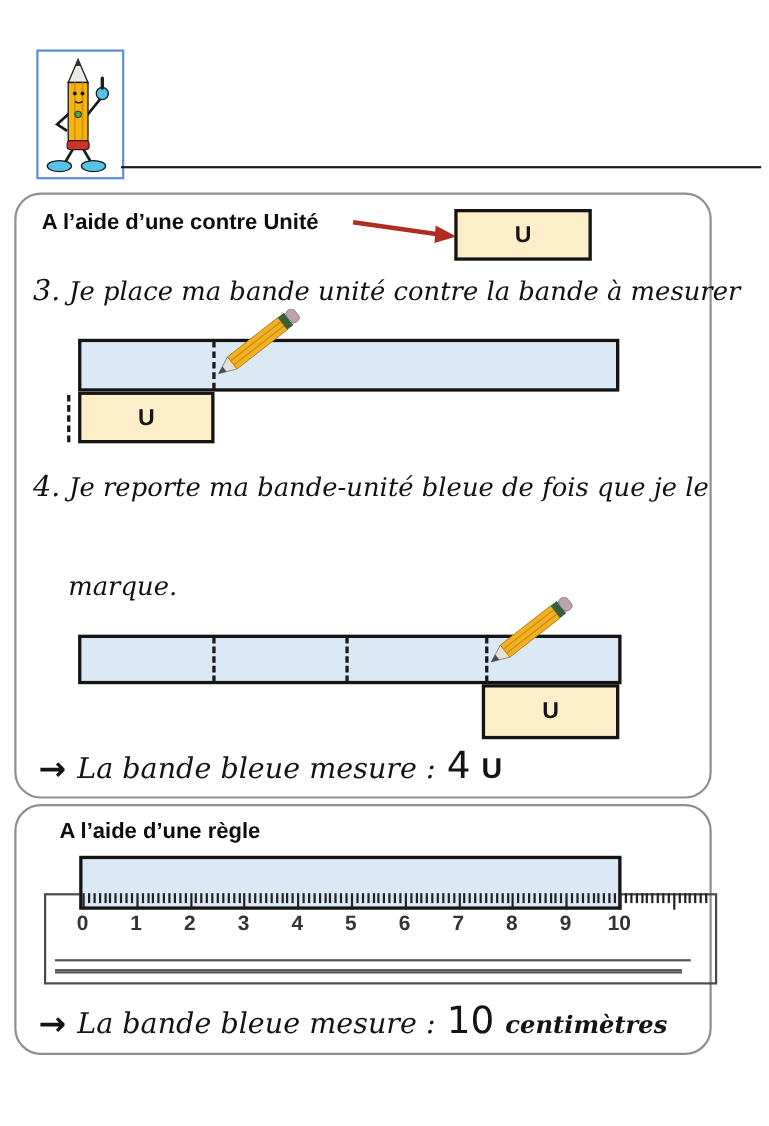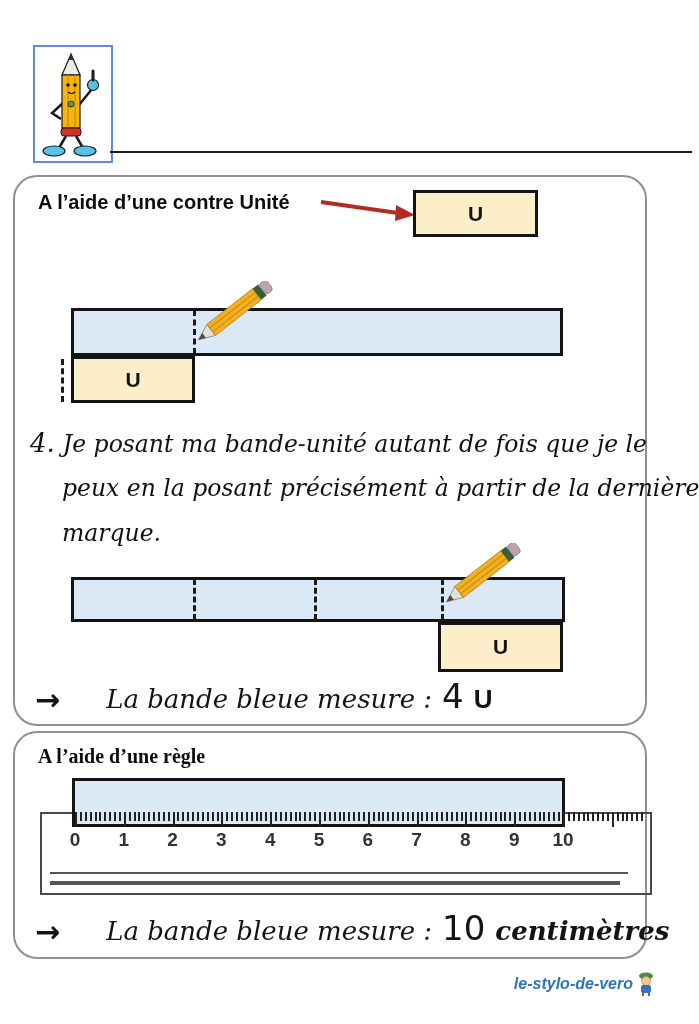--- a/index.html
+++ b/index.html
@@ -29,24 +29,24 @@
   .unit-box{background:#fbeec9;border:3px solid #141414;box-sizing:border-box;
     display:flex;align-items:center;justify-content:center;font-weight:bold;font-size:21px;z-index:2;}
   .vdash{border-left:3px dashed #1a1a1a;width:0;z-index:3;}
 
   
   .cursive{font-family:"DejaVu Serif",serif;font-style:italic;font-size:23.5px;color:#111;}
   .step-num{font-family:"DejaVu Serif",serif;font-style:italic;font-size:26px;margin-right:8px;}
 
   .conclusion{display:flex;align-items:baseline;gap:10px;}
   .conclusion .arrow-glyph{font-size:30px;font-weight:bold;font-family:"DejaVu Sans",sans-serif;transform:translateY(2px);}
-  .conclusion .c-text{font-family:"DejaVu Serif",serif;font-style:italic;font-size:26px;margin-left:36px;}
+  .conclusion .c-text{font-family:"DejaVu Serif",serif;font-style:italic;font-size:26px;}
   .conclusion .c-value{font-family:"DejaVu Sans",sans-serif;font-size:34px;font-weight:normal;}
   .conclusion .c-unit-sans{font-size:26px;font-weight:bold;}
-  .conclusion .c-unit-cursive{font-family:"DejaVu Serif",serif;font-style:italic;font-weight:bold;font-size:26px;}
+  .conclusion .c-unit-cursive{font-family:"DejaVu Serif",serif;font-style:italic;font-weight:bold;font-size:22px;}
 
   
   #ruler{left:40px;top:812px;width:612px;height:83px;border:2px solid #4a4a4a;box-sizing:border-box;z-index:1;background:transparent;}
   #ruler-ticks{left:40px;top:812px;width:612px;height:40px;z-index:4;pointer-events:none;}
   .tick{position:absolute;top:0;width:2px;height:9px;background:#222;}
   .tick.cm{height:15px;}
   .ruler-num{position:absolute;top:17px;transform:translateX(-50%);font-weight:bold;font-size:19px;color:#333;}
   .groove1{position:absolute;left:8px;top:58px;width:578px;border-top:2px solid #555;}
   .groove2{position:absolute;left:8px;top:67px;width:570px;height:4px;border-top:2px solid #555;border-bottom:2px solid #555;box-sizing:border-box;}
 
@@ -99,20 +99,23 @@
 
   <svg class="abs" style="left:318px;top:194px;" width="100" height="30" viewBox="0 0 100 30">
     <line x1="3" y1="8" x2="80" y2="19" stroke="#b02d23" stroke-width="4"></line>
     <polygon points="78,11 97,21 77,27" fill="#b02d23"></polygon>
   </svg>
 
   <div class="abs unit-box" style="left:413px;top:190px;width:125px;height:47px;">
     <span>U</span>
   </div>
 
+  <div class="abs nowrap cursive" style="left:30px;top:250px;">
+    <span class="step-num">3.</span><span>Je place ma bande unité contre la bande à mesurer</span>
+  </div>
 
   <div class="abs band" style="left:71px;top:308px;width:492px;height:48px;"></div>
   <div class="abs vdash" style="left:193px;top:310px;height:44px;"></div>
   <div class="abs vdash" style="left:61px;top:359px;height:43px;"></div>
   <div class="abs unit-box" style="left:71px;top:356px;width:124px;height:47px;">
     <span>U</span>
   </div>
 
   <svg class="abs" style="left:185px;top:281px;z-index:5;" width="100" height="72" viewBox="0 0 100 72">
     <g transform="translate(12,60) rotate(-38)">
@@ -120,23 +123,22 @@
       <polygon points="2,0 9,-3 9,3" fill="#4a4a4a"></polygon>
       <rect x="18" y="-7" width="58" height="14" fill="#f2b024" stroke="#b07f10" stroke-width="0.8"></rect>
       <line x1="18" y1="-2.4" x2="76" y2="-2.4" stroke="#d4920a" stroke-width="1.4"></line>
       <line x1="18" y1="2.4" x2="76" y2="2.4" stroke="#d4920a" stroke-width="1.4"></line>
       <rect x="76" y="-7" width="7" height="14" fill="#37603a"></rect>
       <rect x="83" y="-6.5" width="9" height="13" rx="3.5" fill="#bda3ab" stroke="#8f7a82" stroke-width="0.8"></rect>
     </g>
   </svg>
 
   <div class="abs nowrap cursive" style="left:30px;top:428px;">
-    <span class="step-num">4.</span><span>Je posant ma bande-unité autant de fois que je le</span>
-  </div>
-  <div class="abs nowrap cursive" style="left:62px;top:474px;">peux en la posant précisément à partir de la dernière</div>
+    <span class="step-num">4.</span><span>Je reporte ma bande-unité bleue de fois que je le</span>
+  </div>
   <div class="abs nowrap cursive" style="left:62px;top:519px;">marque.</div>
 
   <div class="abs band" style="left:71px;top:577px;width:494px;height:45px;"></div>
   <div class="abs vdash" style="left:193px;top:579px;height:41px;"></div>
   <div class="abs vdash" style="left:314px;top:579px;height:41px;"></div>
   <div class="abs vdash" style="left:441px;top:579px;height:41px;"></div>
   <div class="abs unit-box" style="left:438px;top:622px;width:125px;height:50px;">
     <span>U</span>
   </div>
 
@@ -154,21 +156,21 @@
 
   <div class="abs conclusion" style="left:35px;top:676px;">
     <span class="arrow-glyph">→</span>
     <span class="c-text nowrap">La bande bleue mesure :</span>
     <span class="c-value">4</span>
     <span class="c-unit-sans">U</span>
   </div>
 
   <div class="abs panel" id="panel-regle"></div>
 
-  <div class="abs nowrap panel-heading" style="left:38px;top:745px;font-family:Liberation Serif, serif;">A l’aide d’une règle</div>
+  <div class="abs nowrap panel-heading" style="left:54px;top:745px;">A l’aide d’une règle</div>
 
   <div class="abs band" style="left:72px;top:778px;width:493px;height:49px;"></div>
 
   <div class="abs" id="ruler">
     <div class="groove1"></div>
     <div class="groove2"></div>
   </div>
   <div class="abs" id="ruler-ticks">
       <div class="tick cm" style="left: 35px;"></div>
       <div class="tick" style="left: 39.88px;"></div>
@@ -300,24 +302,14 @@
       <div class="ruler-num" style="left: 523px;">10</div>
     </div>
 
   <div class="abs conclusion" style="left:35px;top:908px;">
     <span class="arrow-glyph">→</span>
     <span class="c-text nowrap">La bande bleue mesure :</span>
     <span class="c-value">10</span>
     <span class="c-unit-cursive">centimètres</span>
   </div>
 
-  <div class="abs" id="footer-credit">
-    <span>le-stylo-de-vero</span>
-    <svg width="18" height="24" viewBox="0 0 18 24">
-      <ellipse cx="9" cy="4" rx="7" ry="3.5" fill="#4a8c3f"></ellipse>
-      <circle cx="9" cy="9" r="4.5" fill="#f4c391" stroke="#9a7b55" stroke-width="0.6"></circle>
-      <rect x="4" y="13" width="10" height="8" rx="2" fill="#3a6eb5"></rect>
-      <line x1="6" y1="21" x2="6" y2="24" stroke="#333" stroke-width="1.5"></line>
-      <line x1="12" y1="21" x2="12" y2="24" stroke="#333" stroke-width="1.5"></line>
-    </svg>
-  </div>
 
 </div>
 
 </body></html>

